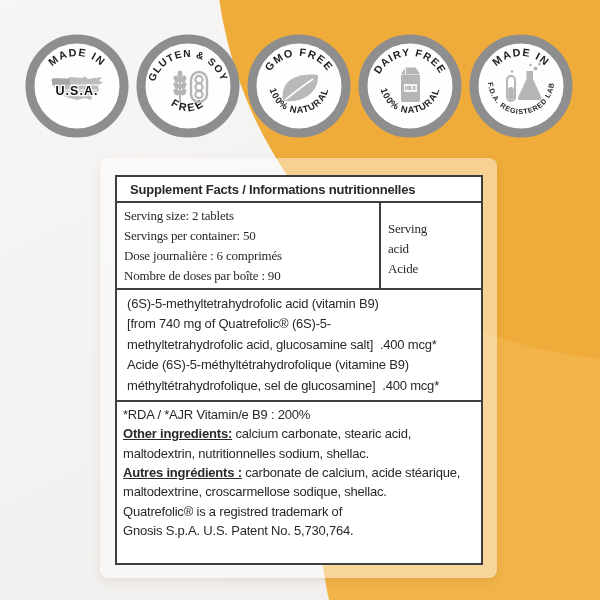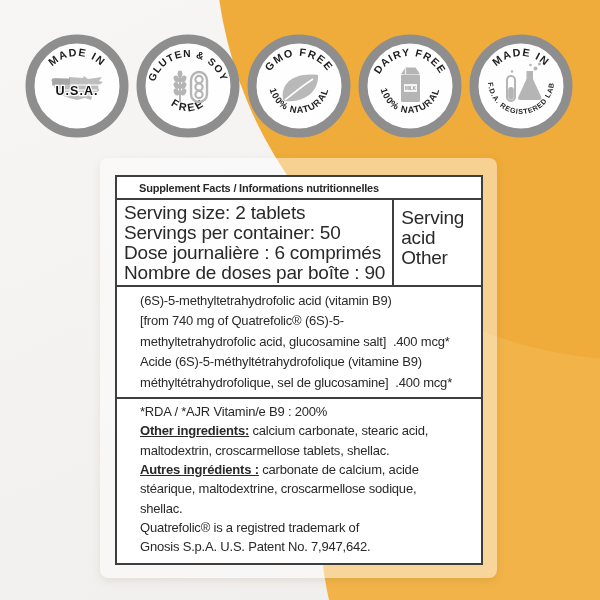--- a/index.html
+++ b/index.html
@@ -18,29 +18,29 @@
 
   
   .card{position:absolute;left:100px;top:158px;width:397px;height:420px;
         border-radius:8px;background:rgba(255,255,255,0.45);
         box-shadow:0 3px 10px rgba(90,60,0,0.10);}
 
   
   .label{position:absolute;left:115px;top:175px;width:368px;height:390px;
          box-sizing:border-box;background:#ffffff;border:2px solid #3e3e3e;
          color:#292929;letter-spacing:-0.2px;display:flex;flex-direction:column;}
-  .label-title{font-size:11px;font-weight:bold;padding:5px 22px 4px;
+  .label-title{font-size:13px;font-weight:bold;padding:5px 13px 4px;
                border-bottom:2px solid #3e3e3e;white-space:nowrap;}
   .sec1{display:flex;border-bottom:2px solid #3e3e3e;}
   .sec1-left{flex:1;padding:3px 7px 2px;}
-  .sec1-right{width:86px;border-left:2px solid #3e3e3e;padding:8px 7px 2px;}
-  .s1-line{font-size:19px;line-height:20px;white-space:nowrap;}
-  .sec2{padding:4px 23px;border-bottom:2px solid #3e3e3e;}
+  .sec1-right{width:86px;border-left:2px solid #3e3e3e;padding:16px 7px 2px;}
+  .s1-line{font-size:13px;line-height:20px;white-space:nowrap;font-family:Liberation Serif, serif;}
+  .sec2{padding:4px 10px;border-bottom:2px solid #3e3e3e;}
   .s2-line{font-size:13px;line-height:20.4px;white-space:nowrap;}
-  .sec3{padding:3px 23px;flex:1;}
+  .sec3{padding:3px 6px;flex:1;}
   .s3-line,.s3-par{font-size:13px;line-height:19.3px;}
   .s3-line{white-space:nowrap;}
   .b{font-weight:bold;text-decoration:underline;}
 </style>
 </head>
 <body>
 
 <div class="stage">
 
   <div class="bg-circle bg-circle-b" style="background:#F2B449;"></div>
@@ -176,36 +176,36 @@
     <div class="sec1">
       <div class="sec1-left">
           <div class="s1-line">Serving size: 2 tablets</div>
           <div class="s1-line">Servings per container: 50</div>
           <div class="s1-line">Dose journalière : 6 comprimés</div>
           <div class="s1-line">Nombre de doses par boîte : 90</div>
         </div>
       <div class="sec1-right">
           <div class="s1-line">Serving</div>
           <div class="s1-line">acid</div>
-          <div class="s1-line">Other</div>
+          <div class="s1-line">Acide</div>
         </div>
     </div>
 
     <div class="sec2">
         <div class="s2-line">(6S)-5-methyltetrahydrofolic acid (vitamin B9)</div>
         <div class="s2-line">[from 740 mg of Quatrefolic® (6S)-5-</div>
         <div class="s2-line">methyltetrahydrofolic acid, glucosamine salt]&nbsp;&nbsp;.400 mcg*</div>
         <div class="s2-line">Acide (6S)-5-méthyltétrahydrofolique (vitamine B9)</div>
         <div class="s2-line">méthyltétrahydrofolique, sel de glucosamine]&nbsp;&nbsp;.400 mcg*</div>
       </div>
 
     <div class="sec3">
       <div class="s3-line">*RDA / *AJR Vitamin/e B9 : 200%</div>
-      <div class="s3-par"><span class="b">Other ingredients:</span><span> calcium carbonate, stearic acid, maltodextrin, croscarmellose tablets, shellac.</span></div>
+      <div class="s3-par"><span class="b">Other ingredients:</span><span> calcium carbonate, stearic acid, maltodextrin, nutritionnelles sodium, shellac.</span></div>
       <div class="s3-par"><span class="b">Autres ingrédients :</span><span> carbonate de calcium, acide stéarique, maltodextrine, croscarmellose sodique, shellac.</span></div>
       <div>
           <div class="s3-line">Quatrefolic® is a registred trademark of</div>
-          <div class="s3-line">Gnosis S.p.A. U.S. Patent No. 7,947,642.</div>
+          <div class="s3-line">Gnosis S.p.A. U.S. Patent No. 5,730,764.</div>
         </div>
     </div>
   </div>
 
 </div>
 
 </body></html>

